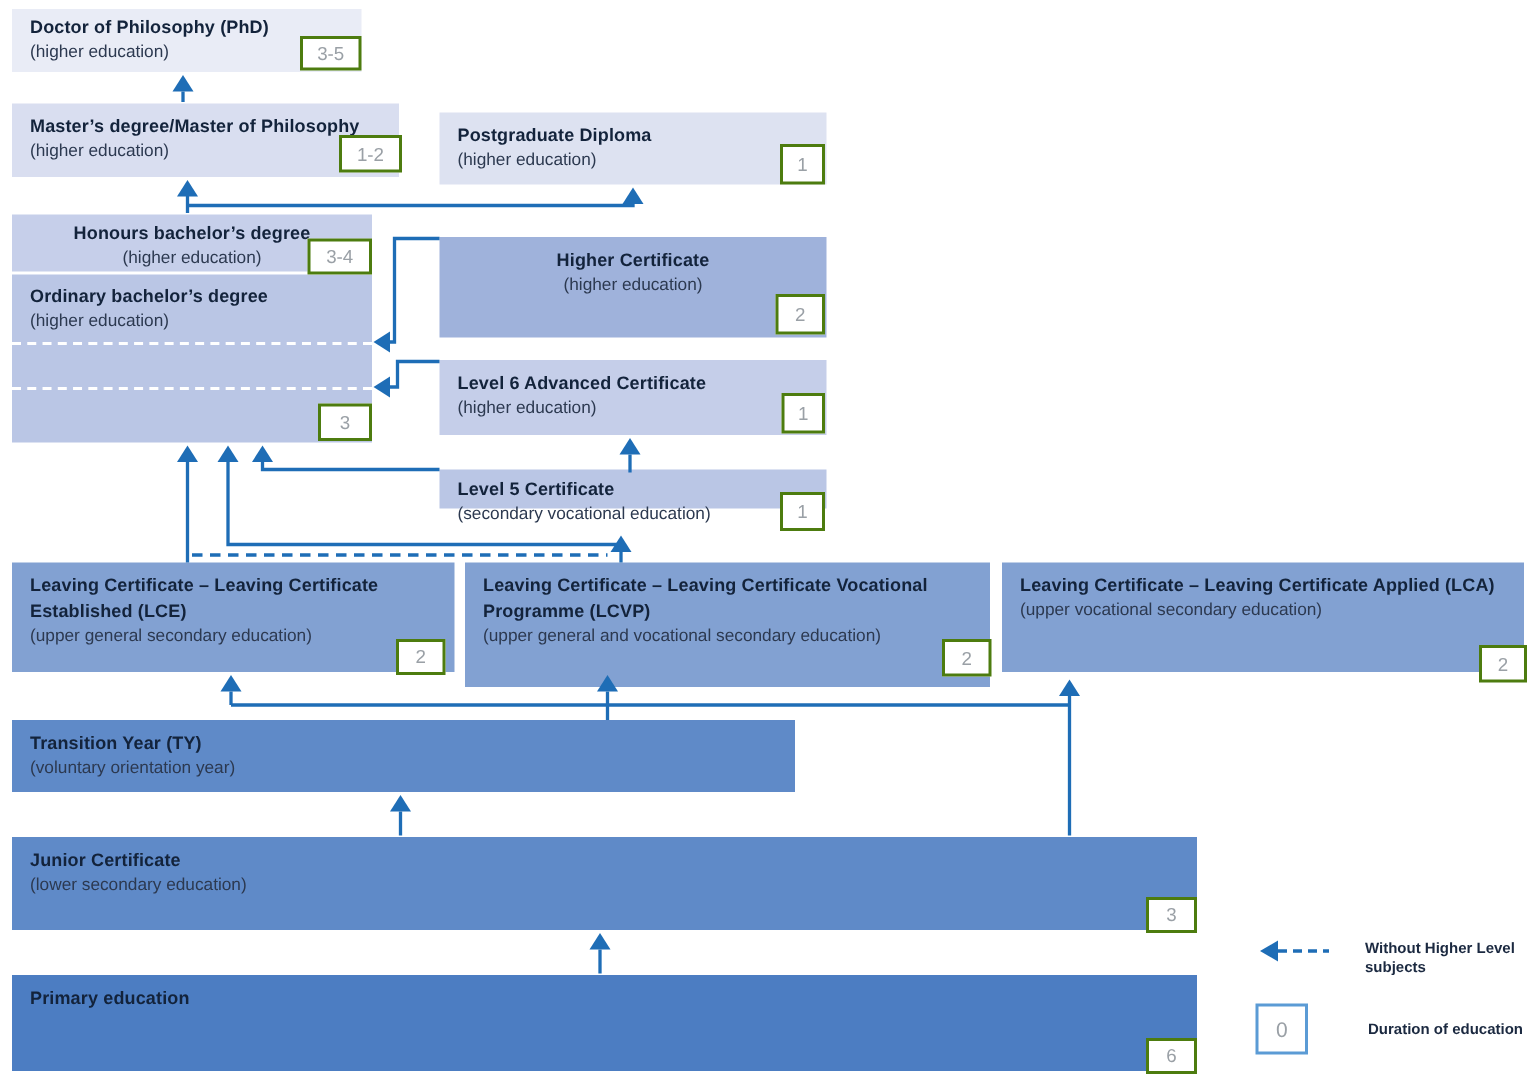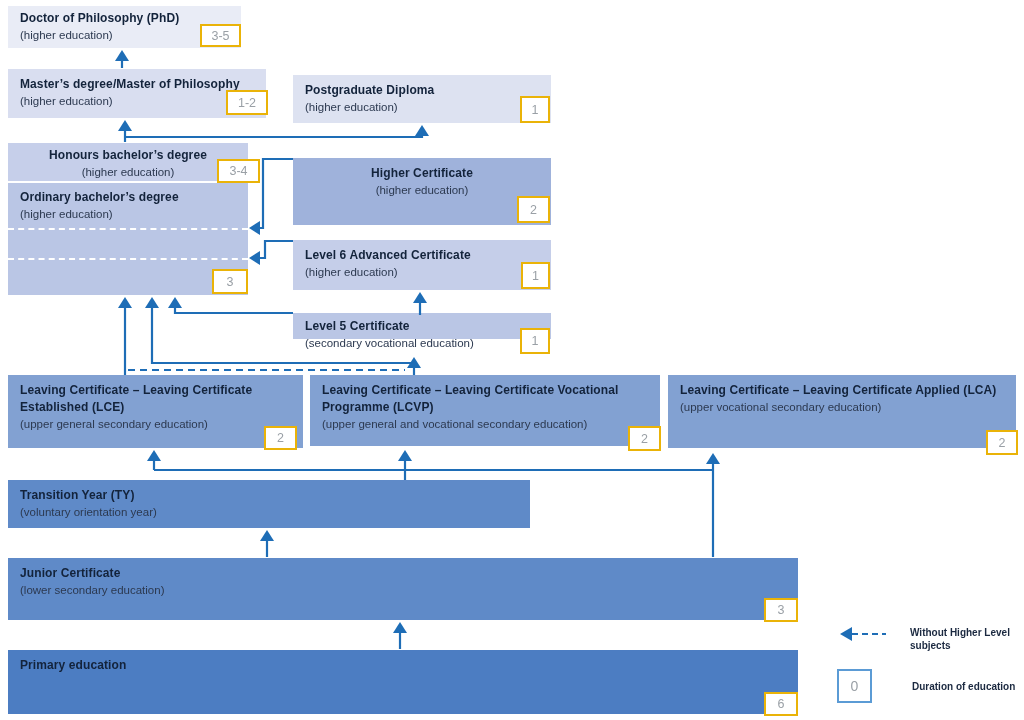--- a/index.html
+++ b/index.html
@@ -5,21 +5,21 @@
   html,body{margin:0;padding:0;background:#ffffff;}
   #stage{
     position:relative;width:1024px;height:720px;overflow:hidden;background:#ffffff;
     font-family:"Liberation Sans","DejaVu Sans",sans-serif;
   }
   .box{position:absolute;box-sizing:border-box;padding:7px 12px 0 12px;z-index:2;}
   .box .t{font-weight:bold;font-size:12px;line-height:17px;color:#13233b;letter-spacing:.1px;}
   .box .s{font-size:11.5px;line-height:16px;color:#2c3950;}
   .nowrap .t{white-space:nowrap;}
   .badge{
-    position:absolute;background:#ffffff;border:2px solid #eab308;color:#9aa0a6;
+    position:absolute;background:#ffffff;border:2px solid #4d7c0f;color:#9aa0a6;
     font-size:12.5px;display:flex;align-items:center;justify-content:center;
     box-sizing:border-box;z-index:6;
   }
   .dashsep{position:absolute;left:0;right:0;border-top:2px dashed #ffffff;height:0;}
   #connectors{position:absolute;left:0;top:0;z-index:5;pointer-events:none;}
   .legend-text{
     position:absolute;font-size:10px;font-weight:bold;color:#1b2940;line-height:13px;z-index:6;
   }
   
   .bg-phd{background:#e9ecf6;}
@@ -78,21 +78,21 @@
   <div class="box bg-mid nowrap" style="left:293px;top:313px;width:258px;height:26px;padding-top:5px;">
     <div class="t">Level 5 Certificate</div>
     <div class="s">(secondary vocational education)</div>
   </div>
 
   <div class="box bg-leaving" style="left:8px;top:375px;width:295px;height:73px;">
     <div class="t">Leaving Certificate – Leaving Certificate Established (LCE)</div>
     <div class="s">(upper general secondary education)</div>
   </div>
 
-  <div class="box bg-leaving" style="left:310px;top:375px;width:350px;height:71px;">
+  <div class="box bg-leaving" style="left:310px;top:375px;width:350px;height:83px;">
     <div class="t">Leaving Certificate – Leaving Certificate Vocational Programme (LCVP)</div>
     <div class="s">(upper general and vocational secondary education)</div>
   </div>
 
   <div class="box bg-leaving" style="left:668px;top:375px;width:348px;height:73px;">
     <div class="t">Leaving Certificate – Leaving Certificate Applied (LCA)</div>
     <div class="s">(upper vocational secondary education)</div>
   </div>
 
   <div class="box bg-secondary nowrap" style="left:8px;top:480px;width:522px;height:48px;">
@@ -105,21 +105,21 @@
     <div class="s">(lower secondary education)</div>
   </div>
 
   <div class="box bg-primary nowrap" style="left:8px;top:650px;width:790px;height:64px;">
     <div class="t">Primary education</div>
   </div>
 
   <div class="badge" style="left:200px;top:24px;width:41px;height:23px;">3-5</div>
   <div class="badge" style="left:226px;top:90px;width:42px;height:25px;">1-2</div>
   <div class="badge" style="left:520px;top:96px;width:30px;height:27px;">1</div>
-  <div class="badge" style="left:217px;top:159px;width:43px;height:24px;">3-4</div>
+  <div class="badge" style="left:205px;top:159px;width:43px;height:24px;">3-4</div>
   <div class="badge" style="left:212px;top:269px;width:36px;height:25px;">3</div>
   <div class="badge" style="left:517px;top:196px;width:33px;height:27px;">2</div>
   <div class="badge" style="left:521px;top:262px;width:29px;height:27px;">1</div>
   <div class="badge" style="left:520px;top:328px;width:30px;height:26px;">1</div>
   <div class="badge" style="left:264px;top:426px;width:33px;height:24px;">2</div>
   <div class="badge" style="left:628px;top:426px;width:33px;height:25px;">2</div>
   <div class="badge" style="left:986px;top:430px;width:32px;height:25px;">2</div>
   <div class="badge" style="left:764px;top:598px;width:34px;height:24px;">3</div>
   <div class="badge" style="left:764px;top:692px;width:34px;height:24px;">6</div>
 

